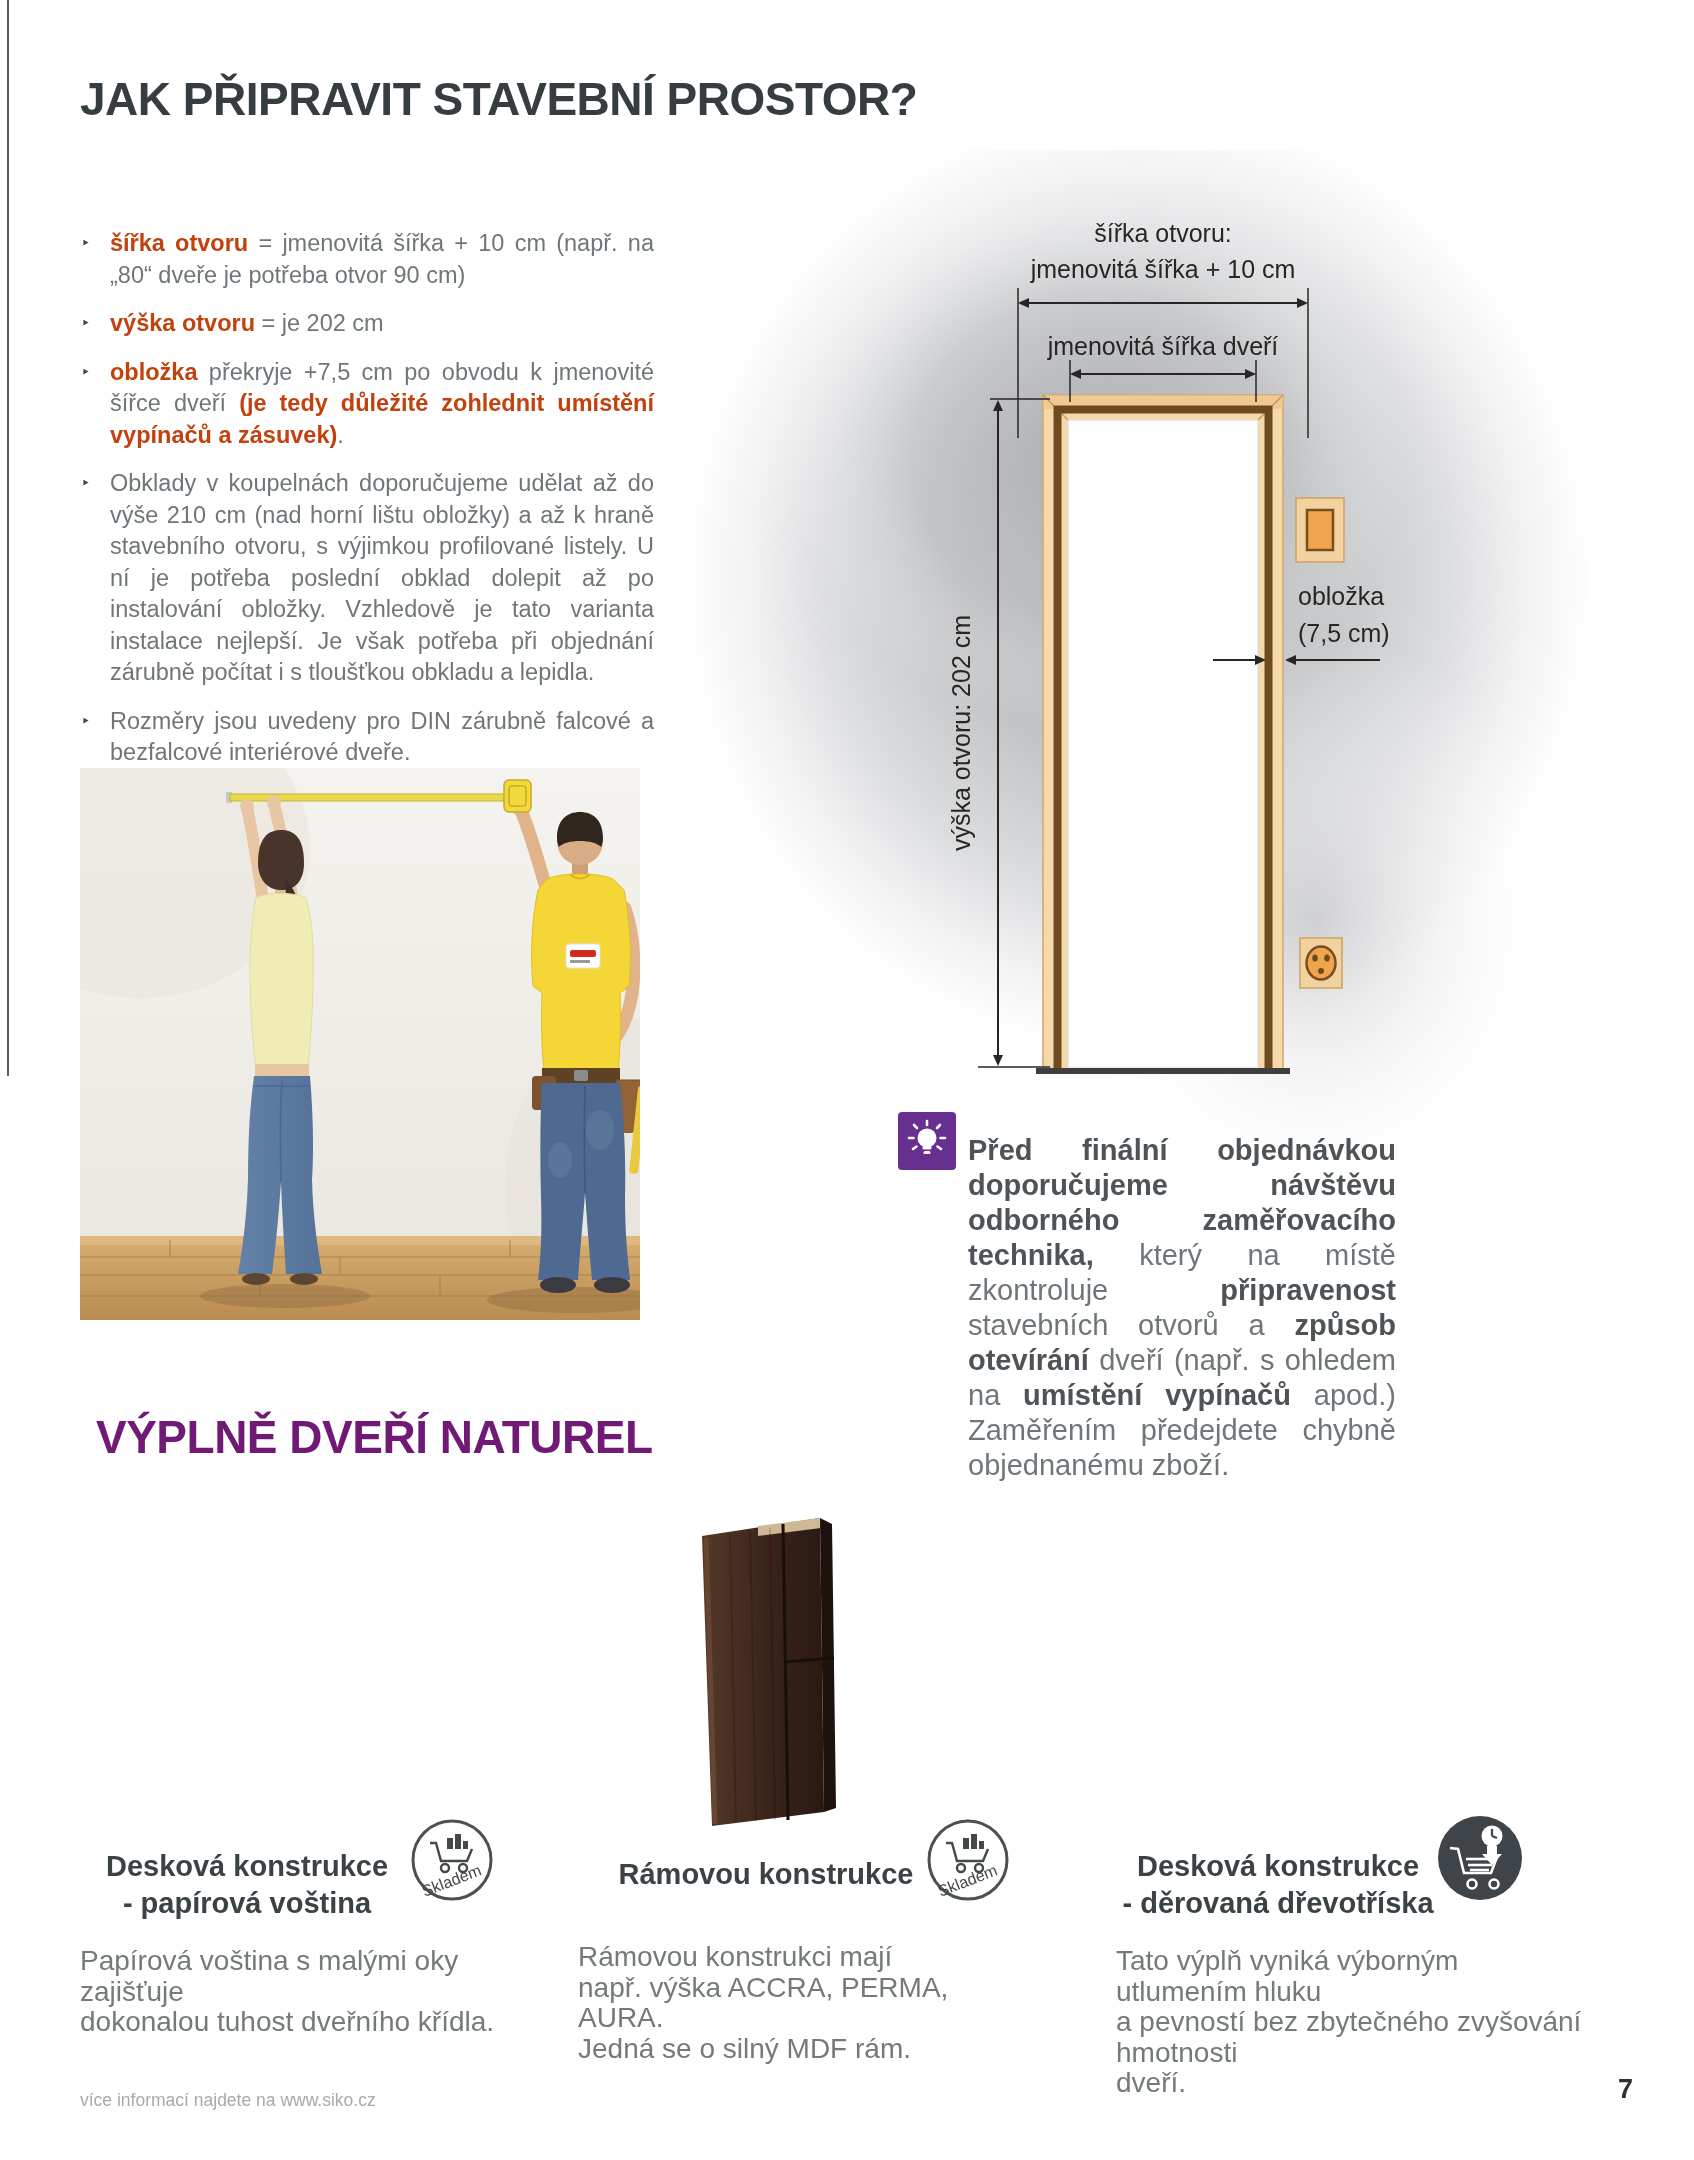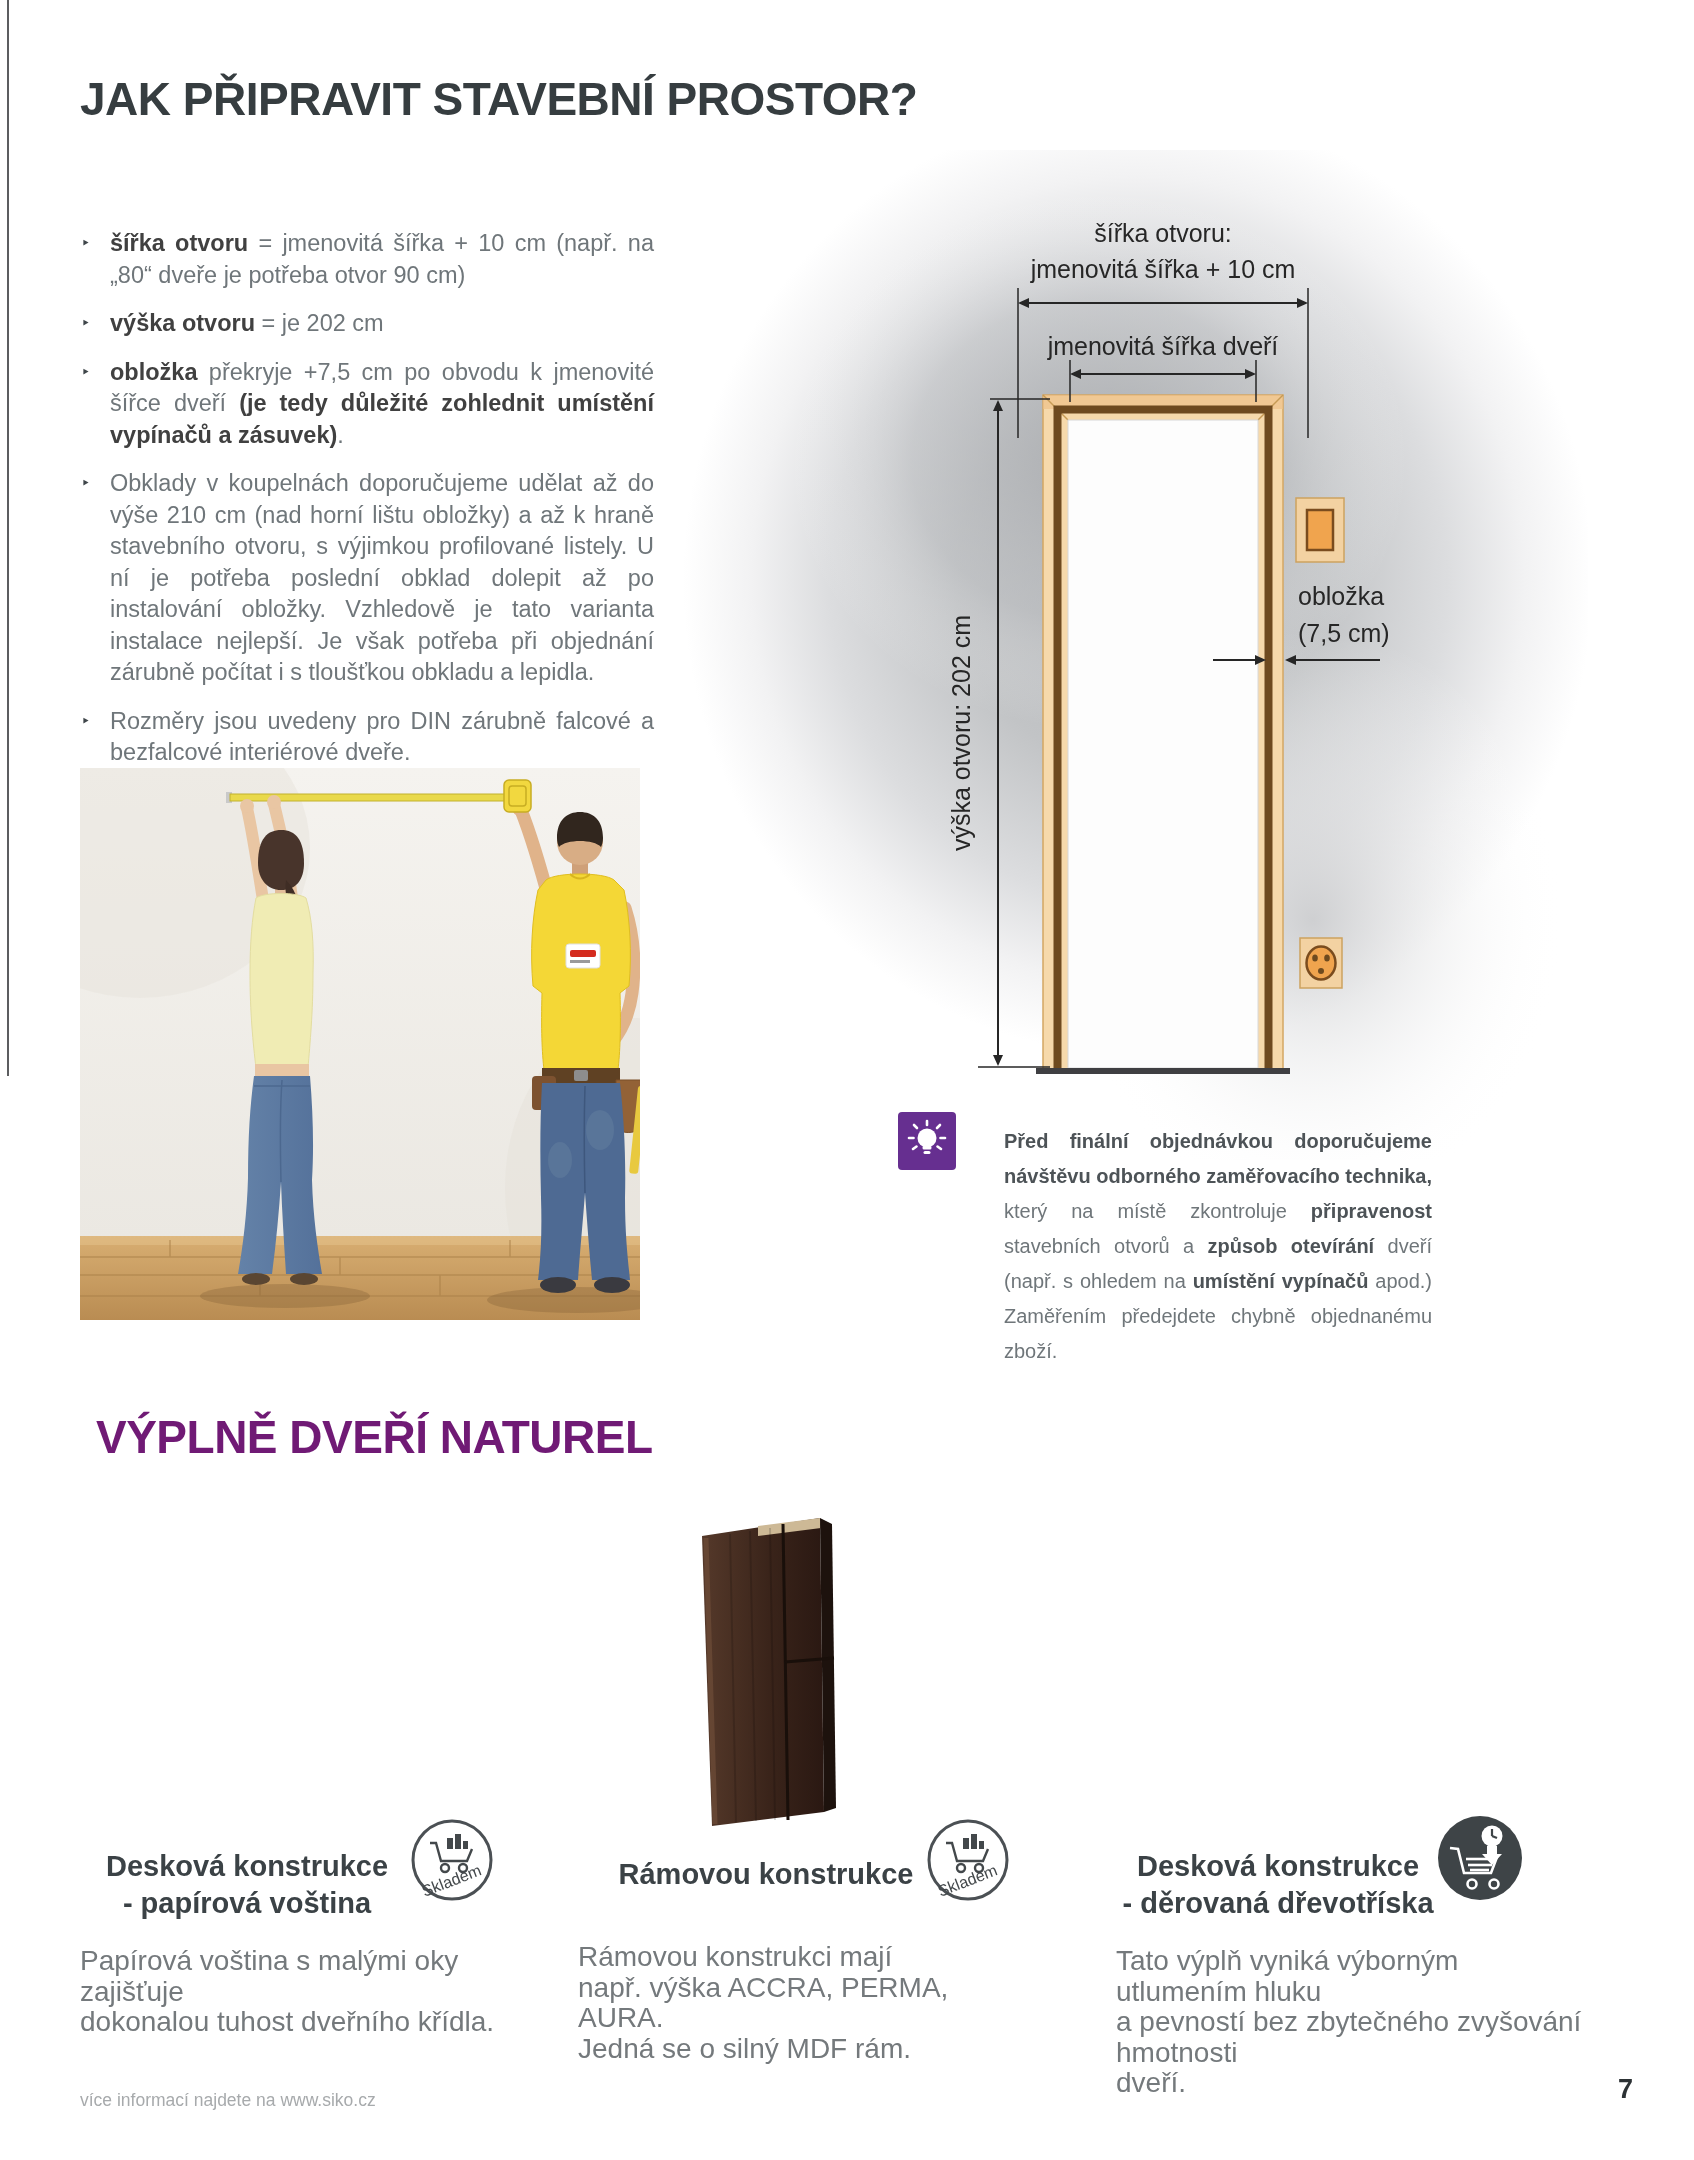--- a/index.html
+++ b/index.html
@@ -10,29 +10,29 @@
   
   .h1{position:absolute;left:80px;top:72px;font-size:46px;font-weight:700;
       letter-spacing:-0.5px;color:#363d40;margin:0;}
   .h2{position:absolute;left:80px;top:1394px;font-size:46px;font-weight:700;
       letter-spacing:-0.5px;color:#701a75;margin:16px;}
   
   .intro{position:absolute;left:80px;top:228px;width:574px;}
   .bullet{position:relative;padding-left:30px;margin:0 0 17px 0;font-size:23.5px;
           line-height:31.5px;color:#6f767a;text-align:justify;}
   .bullet .mk{position:absolute;left:2px;top:0;color:#3f464a;font-size:20px;}
-  .bd{font-weight:700;color:#404040;}
+  .bd{font-weight:700;color:#c2410c;}
   
   .photo{position:absolute;left:80px;top:768px;width:560px;height:552px;margin:0;overflow:hidden;}
   
   .diagram{position:absolute;left:668px;top:150px;width:920px;height:1010px;}
   .diagram text{font-family:"Liberation Sans",sans-serif;font-size:25px;fill:#262626;}
   
   .tip-icon{position:absolute;left:898px;top:1112px;width:58px;height:58px;}
-  .tip-text{position:absolute;left:1004px;top:1104px;width:428px;font-size:20px;
+  .tip-text{position:absolute;left:968px;top:1104px;width:428px;font-size:29px;
             line-height:35px;color:#6f767a;text-align:justify;}
   .tip-text .bd{color:#4d5357;}
   
   .door-sample{position:absolute;left:688px;top:1512px;width:160px;height:322px;margin:0;}
   
   .colh{position:absolute;font-size:29px;font-weight:700;line-height:37px;color:#3b4246;text-align:center;}
   .colb{position:absolute;font-size:28px;line-height:30.5px;color:#74797c;white-space:pre-line;}
   .badge{position:absolute;width:84px;height:84px;}
   .badge text{font-family:"Liberation Sans",sans-serif;}
   .dark-badge{position:absolute;width:88px;height:88px;}

